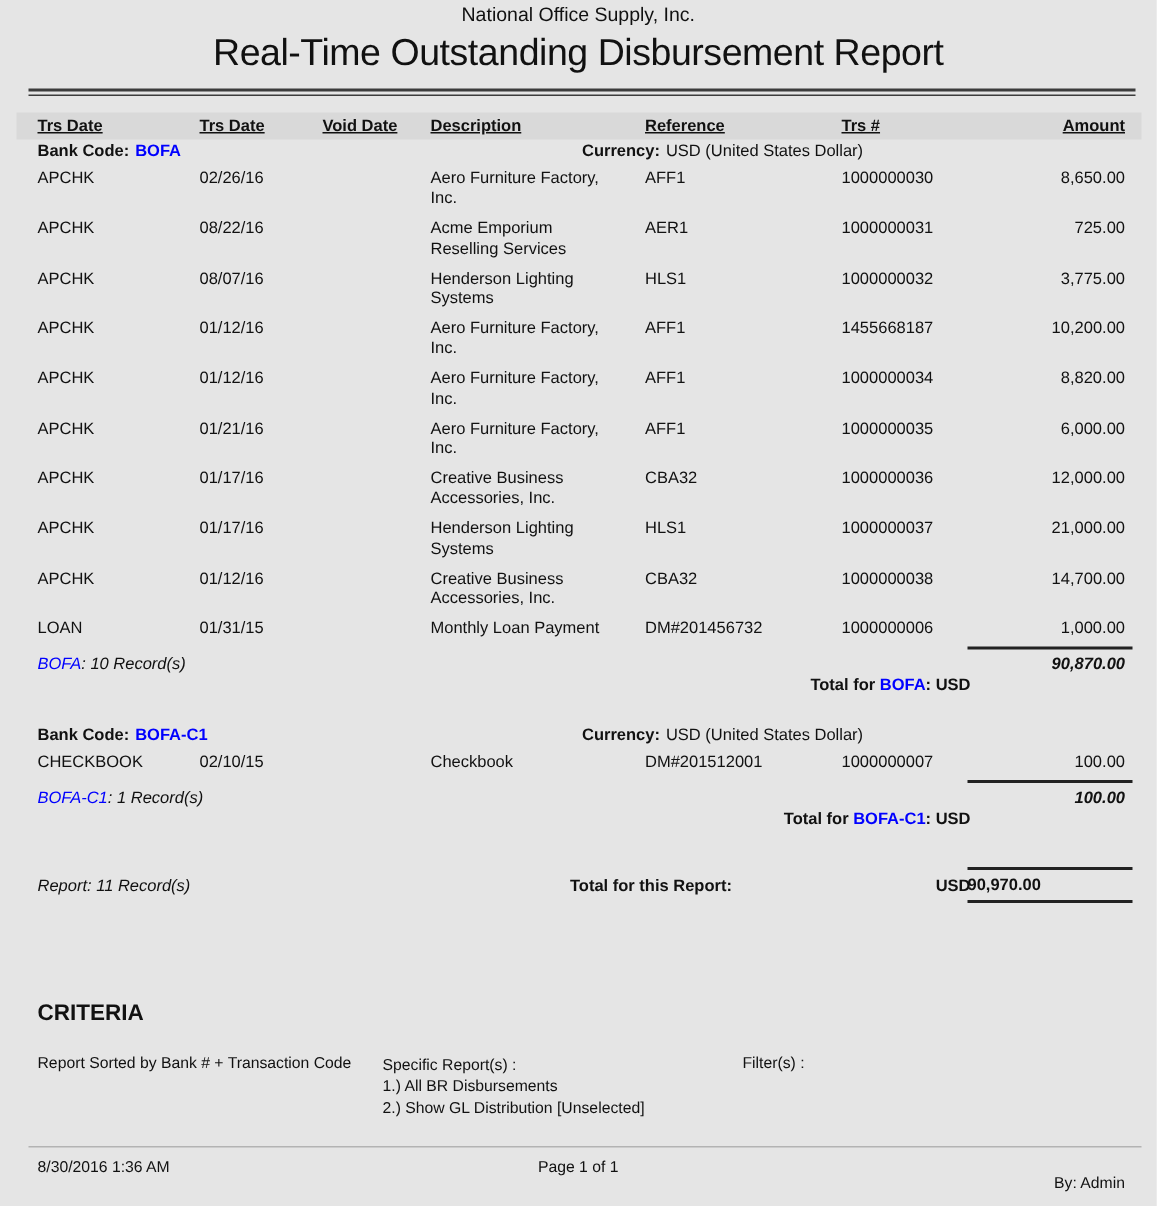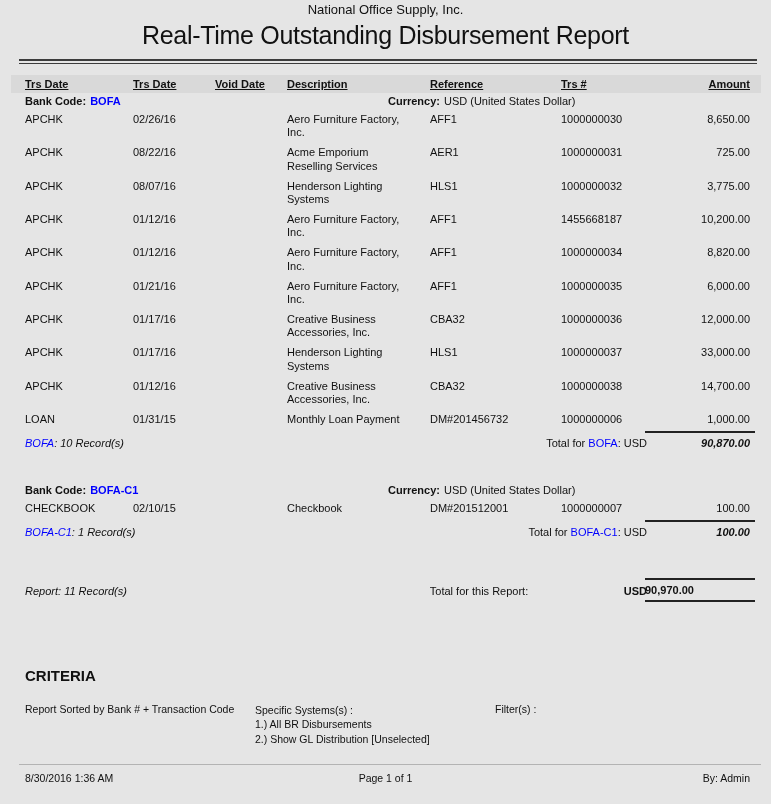--- a/index.html
+++ b/index.html
@@ -39,42 +39,42 @@
   .bank-curr { position: absolute; left: 388px; top: 2px; }
   .b { font-weight: bold; }
   .blue { color: var(--link-blue, #0000ff); }
   .sp { margin-left: 4px; }
 
   .row { position: relative; height: 33.35px; }
   .row.single { height: 19px; }
 
   .total-line { position: relative; height: 26px; }
   .records { position: absolute; left: 25px; top: 6px; font-style: italic; }
-  .total-label { position: absolute; left: 430px; width: 217px; top: 6px; text-align: right; font-weight: normal; }
+  .total-label { position: absolute; left: 430px; width: 217px; top: 20px; text-align: right; font-weight: bold; }
   .total-amt { position: absolute; left: 645px; width: 110px; top: 0; text-align: right;
                padding: 4px 5px 0 0; border-top: 2px solid #222; font-weight: bold; font-style: italic; }
 
   .report-total { position: relative; height: 25px; margin-top: 32px; }
   .r-records { position: absolute; left: 25px; top: 7px; font-style: italic; }
-  .r-label { position: absolute; left: 380px; width: 198px; top: 7px; text-align: center; font-weight: normal; }
+  .r-label { position: absolute; left: 380px; width: 198px; top: 7px; text-align: left; font-weight: bold; }
   .r-curr  { position: absolute; left: 561px; width: 86px; top: 7px; text-align: right; font-weight: bold; }
   .r-amt   { position: absolute; left: 645px; width: 110px; top: 0; text-align: left; font-weight: bold;
              padding: 4px 5px 4px 0; border-top: 2px solid #222; border-bottom: 2px solid #222; }
 
   .criteria-head { margin: 64px 0 0 25px; font-weight: bold; font-size: 15px; }
   .criteria-row { position: relative; margin-top: 19px; height: 48px; font-size: 10.5px; }
   .cr1 { position: absolute; left: 25px; top: 0; }
   .cr2 { position: absolute; left: 255px; top: 0; line-height: 14.2px; }
   .cr3 { position: absolute; left: 495px; top: 0; }
 
   .footer-rule { margin: 13px 10px 0 19px; border-top: 1px solid #b3b3b3; height: 0; }
   .footer-line { position: relative; margin-top: 7px; height: 14px; font-size: 10.5px; }
   .f-left  { position: absolute; left: 25px; top: 0; }
   .f-center{ position: absolute; left: 0; width: 100%; text-align: center; top: 0; }
-  .f-right { position: absolute; right: 21px; top: 0; margin-left: 32px; }
+  .f-right { position: absolute; right: 21px; top: 11px; margin-left: 32px; }
 </style>
 </head>
 <body>
 
 <div class="page">
 
   <div class="company">National Office Supply, Inc.</div>
   <div class="title">Real-Time Outstanding Disbursement Report</div>
   <div class="dbl-rule"></div>
 
@@ -179,21 +179,21 @@
   </div>
 
   <div class="row">
     <span class="cell c-code">APCHK</span>
     <span class="cell c-date">01/17/16</span>
     <span class="cell c-void"></span>
     <span class="cell c-desc">Henderson Lighting
 Systems</span>
     <span class="cell c-ref">HLS1</span>
     <span class="cell c-trs">1000000037</span>
-    <span class="cell c-amt">33,000.00</span>
+    <span class="cell c-amt">21,000.00</span>
   </div>
 
   <div class="row">
     <span class="cell c-code">APCHK</span>
     <span class="cell c-date">01/12/16</span>
     <span class="cell c-void"></span>
     <span class="cell c-desc">Creative Business
 Accessories, Inc.</span>
     <span class="cell c-ref">CBA32</span>
     <span class="cell c-trs">1000000038</span>
@@ -249,21 +249,21 @@
       <span class="r-records">Report: 11 Record(s)</span>
       <span class="r-label">Total for this Report:</span>
       <span class="r-curr">USD</span>
       <span class="r-amt">90,970.00</span>
     </div>
 
     <div class="criteria-head">CRITERIA</div>
     <div class="criteria-row">
       <span class="cr1">Report Sorted by Bank # + Transaction Code</span>
       <span class="cr2">
-        <span>Specific Systems(s) :</span><br>
+        <span>Specific Report(s) :</span><br>
         <span>1.) All BR Disbursements</span><br>
         <span>2.) Show GL Distribution [Unselected]</span>
       </span>
       <span class="cr3">Filter(s) :</span>
     </div>
 
     <div class="footer-rule"></div>
     <div class="footer-line">
       <span class="f-left">8/30/2016 1:36 AM</span>
       <span class="f-center">Page 1 of 1</span>

